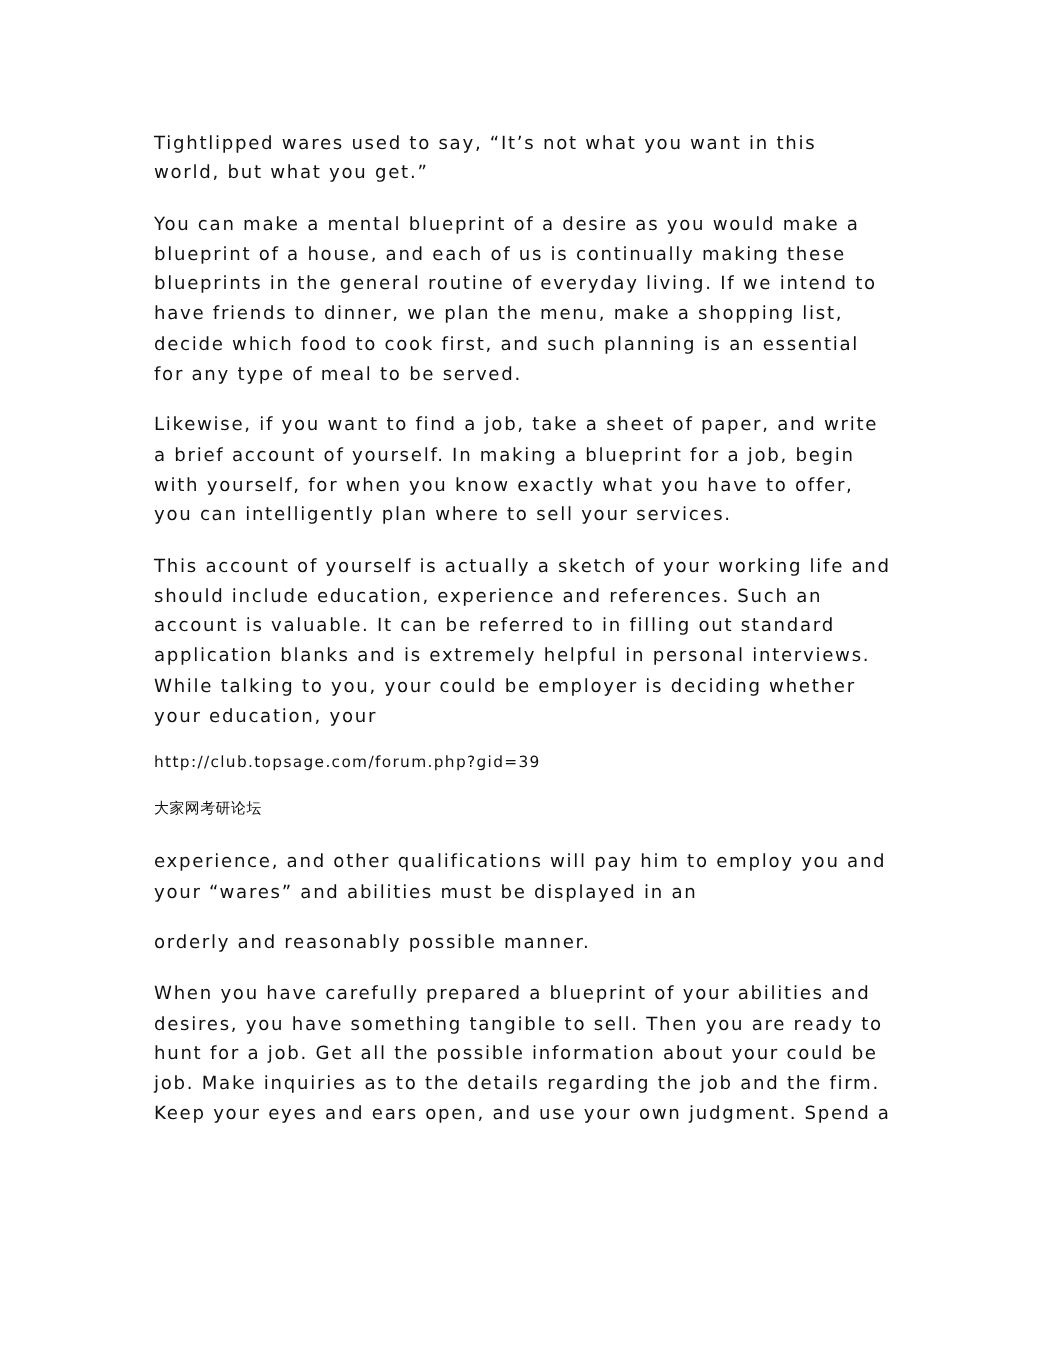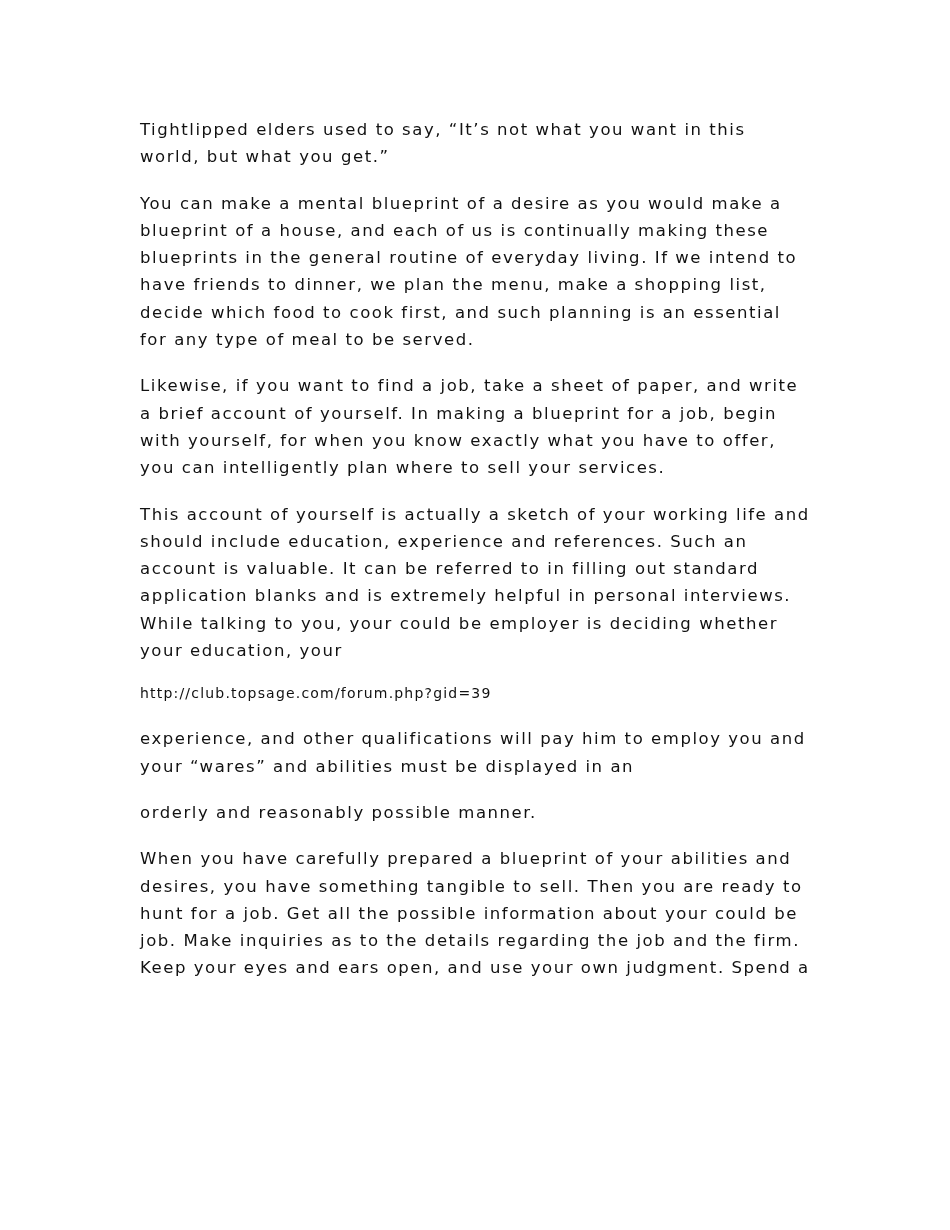--- a/index.html
+++ b/index.html
@@ -15,39 +15,40 @@
   .small {
     font-size: 14px; line-height: 20px; letter-spacing: 1.2px;
     margin: 0 0 22px 0;
   }
   .cn { font-size: 13.5px; letter-spacing: 0.5px; margin-bottom: 24px; }
 </style>
 </head>
 <body>
 
 <div class="page">
-  <p class="para">Tightlipped elders used to say,  “It’s not what you want in this
+  <p class="para">Tightlipped wares used to say,  “It’s not what you want in this
 world, but what you get.”</p>
   <p class="para">You can make a mental blueprint of a desire as you would make a
 blueprint of a house, and each of us is continually making these
 blueprints in the general routine of everyday living. If we intend to
 have friends to dinner, we plan the menu, make a shopping list,
 decide which food to cook first, and such planning is an essential
 for any type of meal to be served.</p>
   <p class="para">Likewise, if you want to find a job, take a sheet of paper, and write
 a brief account of yourself. In making a blueprint for a job, begin
 with yourself, for when you know exactly what you have to offer,
 you can intelligently plan where to sell your services.</p>
   <p class="para">This account of yourself is actually a sketch of your working life and
 should include education, experience and references. Such an
 account is valuable. It can be referred to in filling out standard
 application blanks and is extremely helpful in personal interviews.
 While talking to you, your could be employer is deciding whether
 your education, your</p>
   <p class="para small">http://club.topsage.com/forum.php?gid=39</p>
+  <p class="para small cn">大家网考研论坛</p>
   <p class="para">experience, and other qualifications will pay him to employ you and
 your  “wares”  and abilities must be displayed in an</p>
   <p class="para">orderly and reasonably possible manner.</p>
   <p class="para">When you have carefully prepared a blueprint of your abilities and
 desires, you have something tangible to sell. Then you are ready to
 hunt for a job. Get all the possible information about your could be
 job. Make inquiries as to the details regarding the job and the firm.
 Keep your eyes and ears open, and use your own judgment. Spend a</p>
 </div>
 

